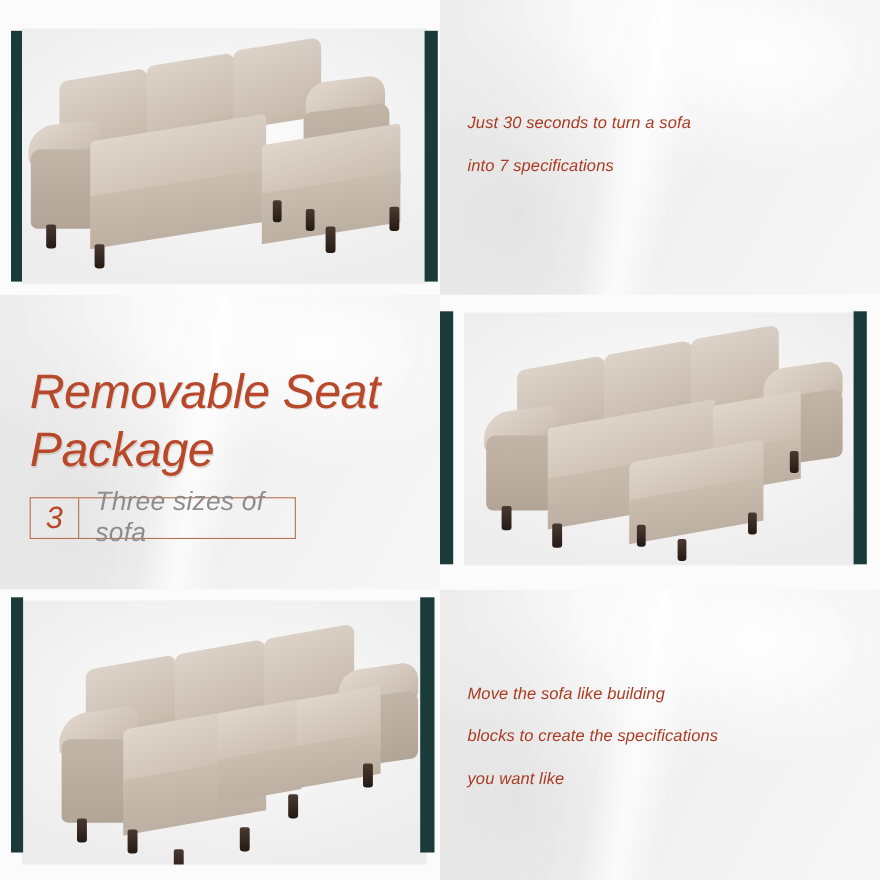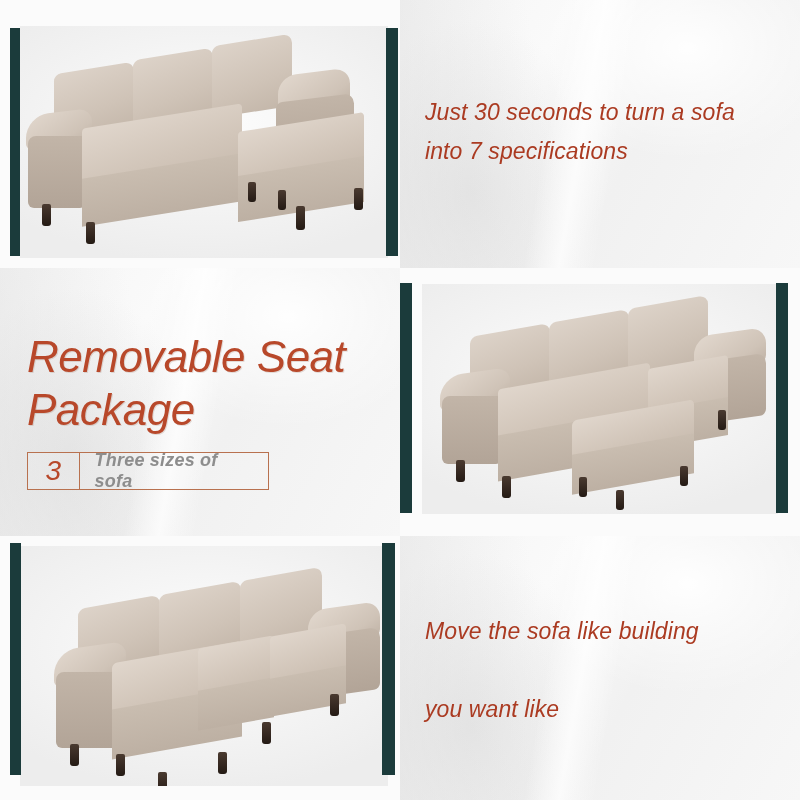--- a/index.html
+++ b/index.html
@@ -51,21 +51,21 @@
   .cush-side{ background:linear-gradient(180deg,#c9bdb0 0%, #bdb0a3 100%); }
   .back-c   { background:linear-gradient(166deg,#ddd3c9 0%, #cfc3b7 60%, #c3b6a9 100%); }
   .arm-c    { background:linear-gradient(150deg,#e2d8ce 0%, #cfc3b7 70%, #bfb2a5 100%); }
   .base-c   { background:linear-gradient(180deg,#c2b5a8 0%, #b2a497 100%); }
 
   
   .caption {
     position:absolute;
     font-style:italic;
     color:#ab3b22;
-    font-size:23px;
+    font-size:15px;
     line-height:40px;
     letter-spacing:0.1px;
     white-space:pre;
   }
   .headline {
     position:absolute;
     font-weight:normal; font-style:italic;
     color:#b8482a;
     font-size:44px;
     line-height:53px;
@@ -81,23 +81,22 @@
   }
   .badge-num {
     display:flex; align-items:center; justify-content:center;
     width:54px;
     font-size:28px; font-style:italic; color:#b8482a;
     border-right:1.6px solid #b8714f;
   }
   .badge-text {
     display:flex; align-items:center;
     padding:0 15px;
-    font-size:18px; font-style:italic; color:#8d8d8d;
+    font-size:24px; font-style:italic; color:#8d8d8d;
     letter-spacing:0.2px;
-    font-weight:bold;
   }
 </style>
 </head>
 <body>
 
 <div class="canvas">
 
   <div class="panel" style="left:0px; top:0px; width:400px; height:268px;">
     <div class="panel-bg" style="background:#fbfbfb;"></div>
 
@@ -222,16 +221,17 @@
       </div>
     </div>
 
     <div class="bar" style="left:10px; top:7px; width:11px; height:232px;"></div>
     <div class="bar" style="left:382px; top:7px; width:13px; height:232px;"></div>
   </div>
 
   <div class="panel" style="left:400px; top:536px; width:400px; height:264px;padding-left:44px;">
     <div class="room-bg"></div>
     <div class="caption" style="left:25px; top:75px; width:372px;">Move the sofa like building</div>
+    <div class="caption" style="left:25px; top:114px; width:372px;">blocks to create the specifications</div>
     <div class="caption" style="left:25px; top:153px; width:372px;">you want like</div>
   </div>
 
 </div>
 
 </body></html>

